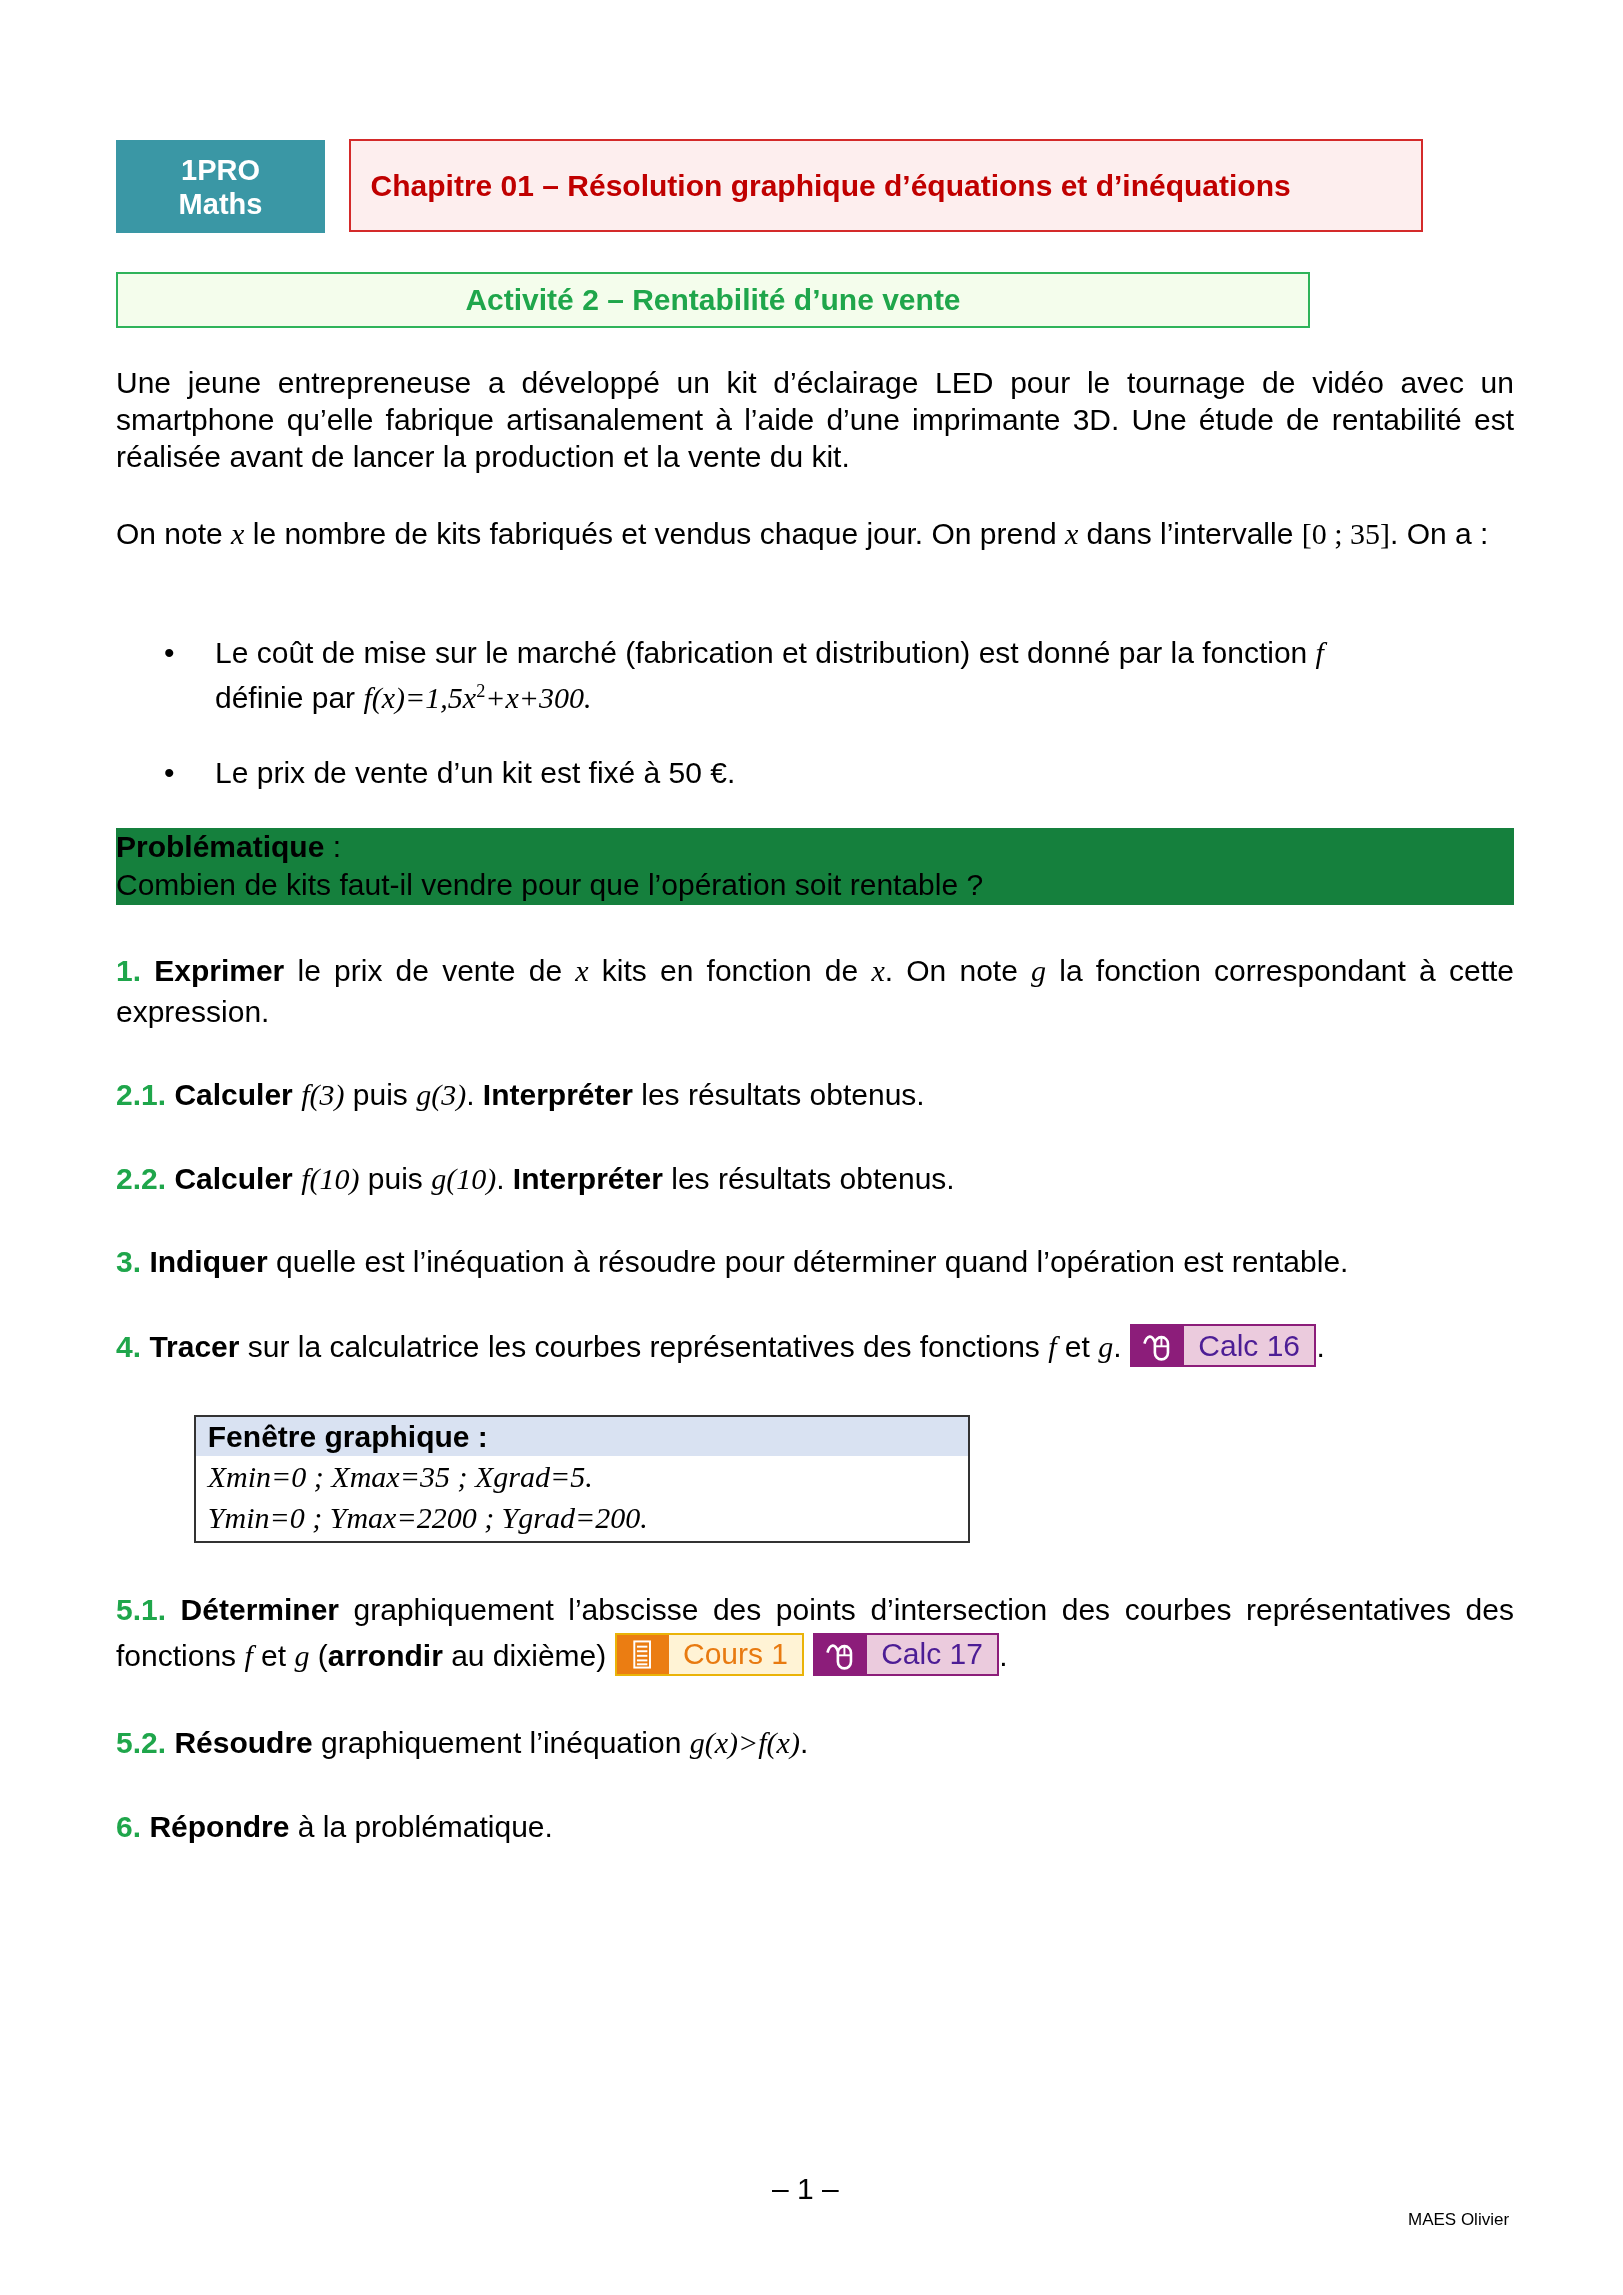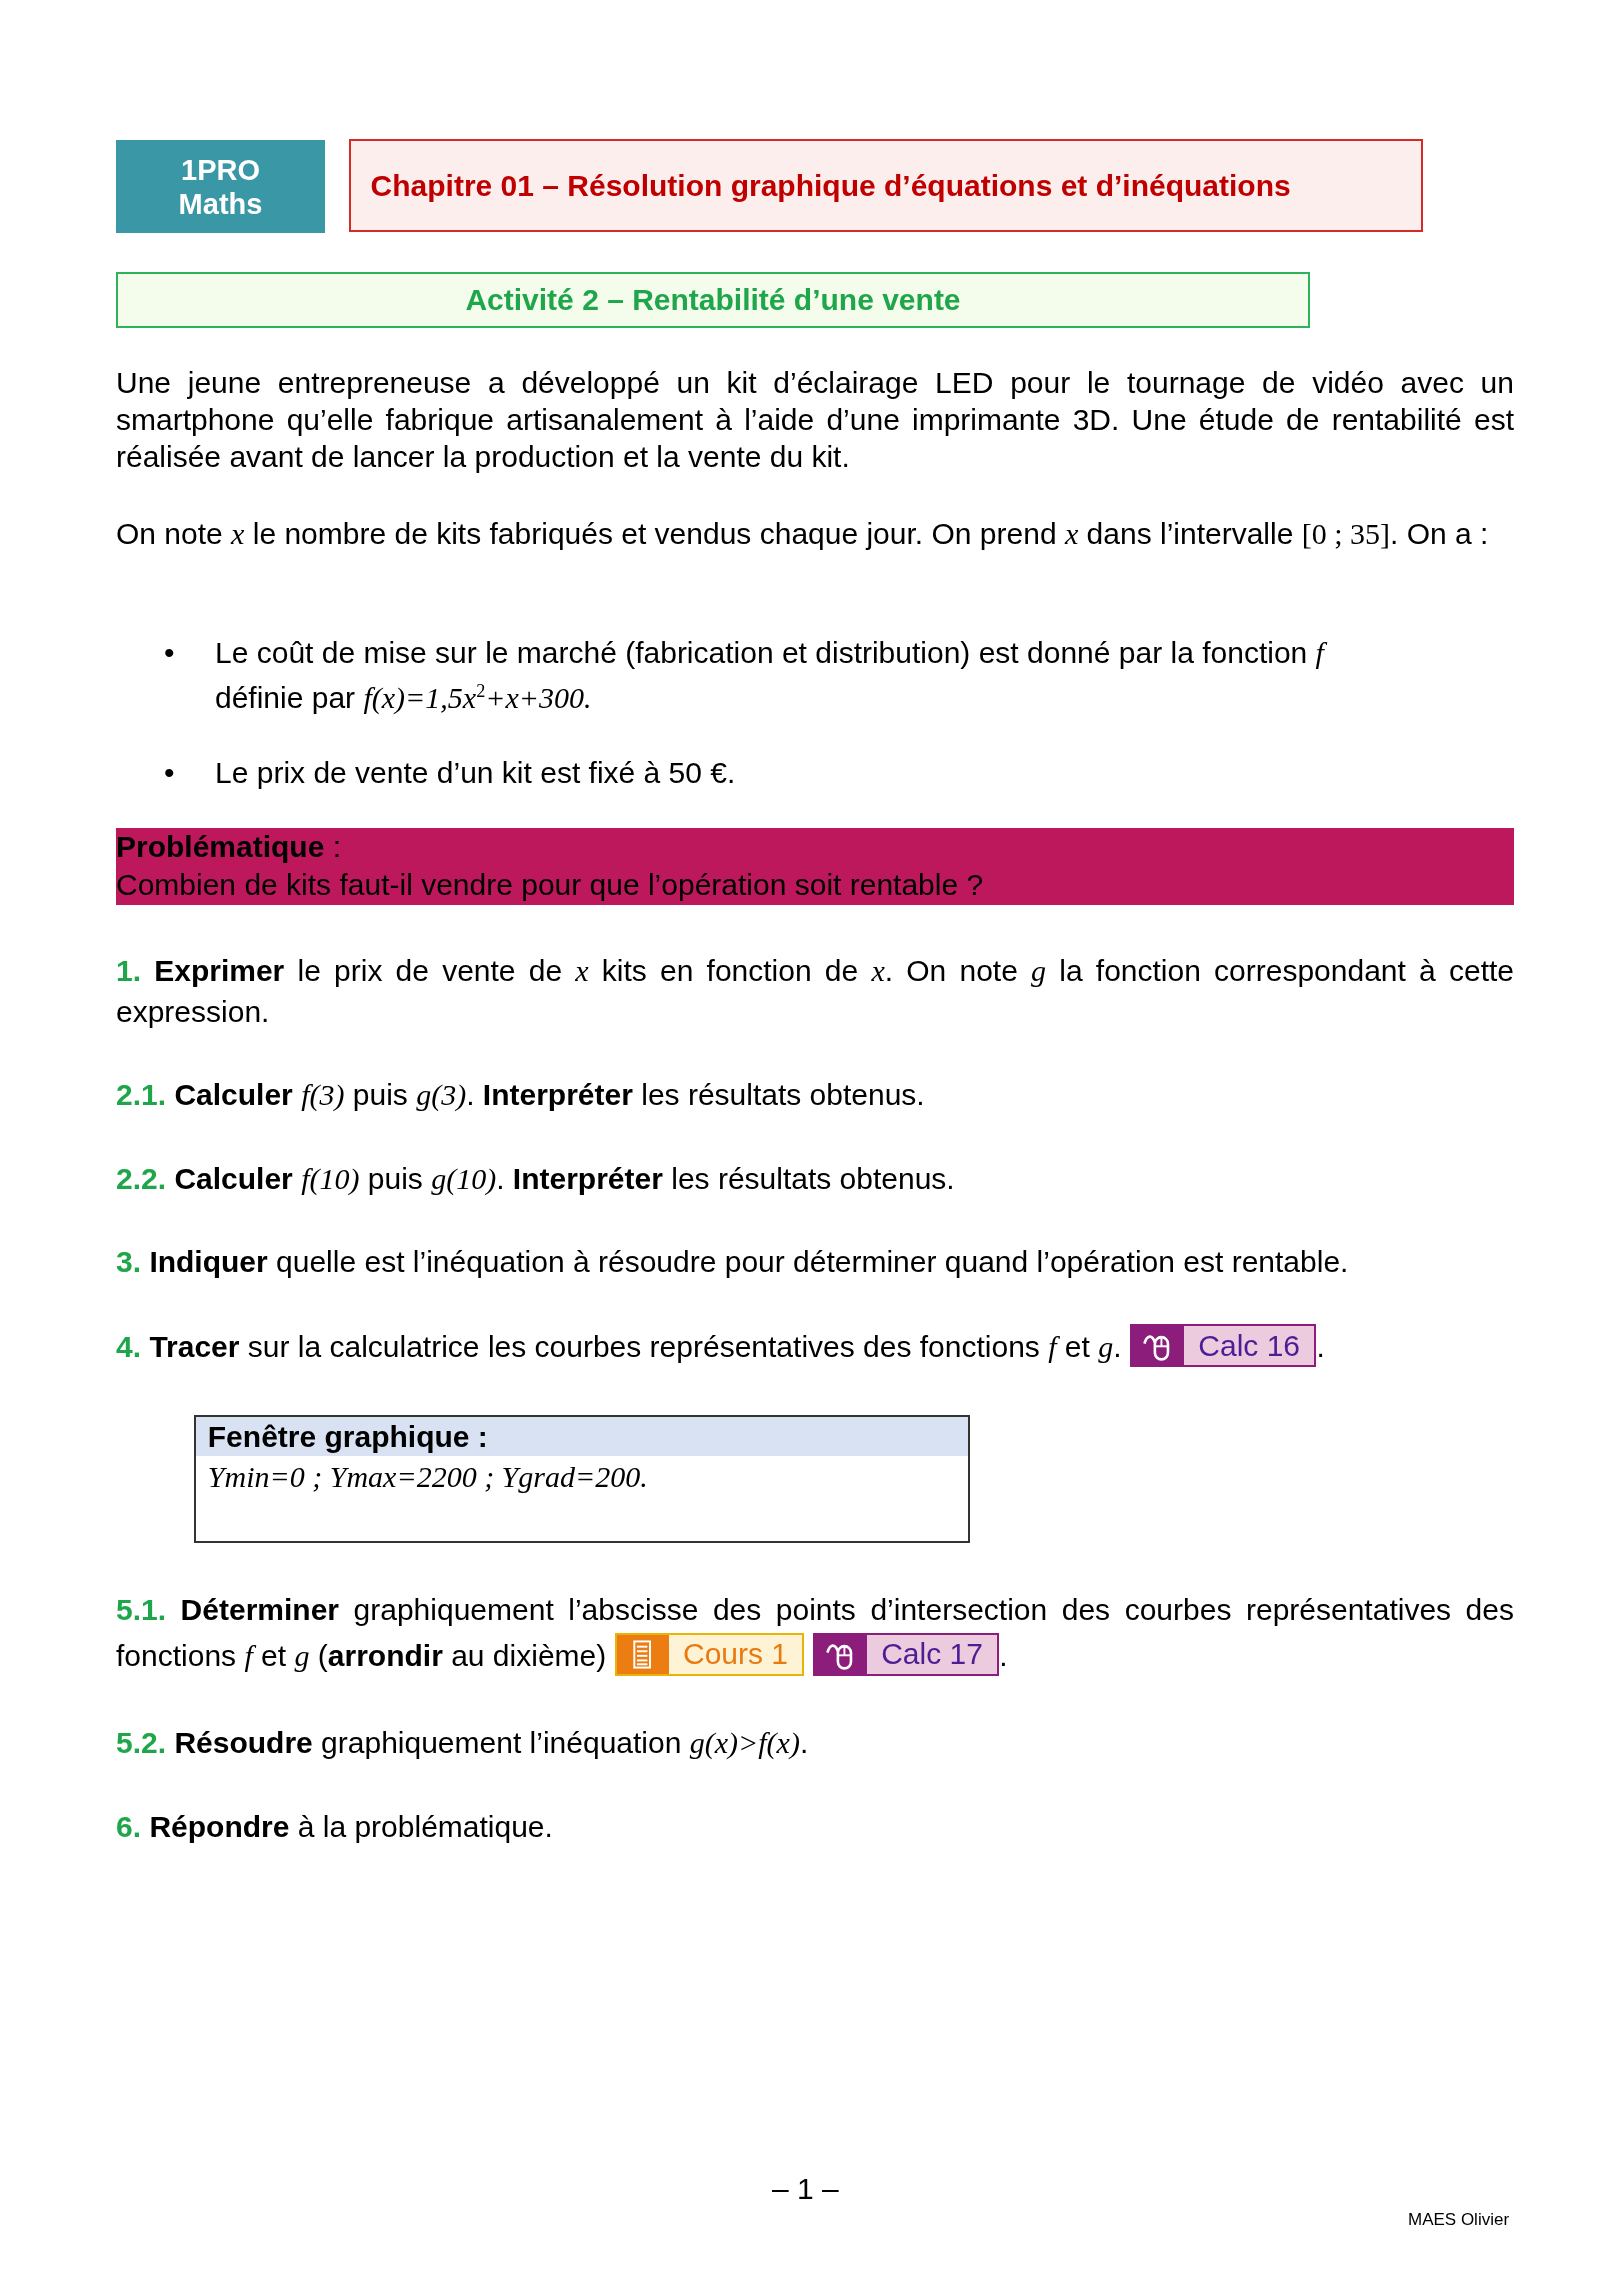--- a/index.html
+++ b/index.html
@@ -20,21 +20,21 @@
   .activity-box { left: 116px; top: 272px; width: 1194px; height: 56px; background: #f4fdec;
                   border: 2px solid #2fb35a; box-sizing: border-box;
                   color: #1fa64b; font-weight: bold; font-size: 30px;
                   display: flex; align-items: center; justify-content: center; }
 
   .para { left: 116px; width: 1398px; font-size: 30px; line-height: 37px; text-align: justify; }
   .bullet-row { left: 164px; width: 1351px; font-size: 30px; line-height: 39px; display: flex; }
   .bullet { width: 51px; flex: none; }
   .bullet-text { flex: 1; text-align: justify; }
 
-  .problem-box { left: 116px; top: 828px; width: 1398px; height: 77px; background: #be185d;
+  .problem-box { left: 116px; top: 828px; width: 1398px; height: 77px; background: #15803d;
                  font-size: 30px; line-height: 38px; }
 
   .q { left: 116px; width: 1398px; font-size: 30px; line-height: 41px; text-align: justify; }
   .qnum { color: #1fa64b; font-weight: bold; }
   .b { font-weight: bold; }
 
   .badge { display: inline-flex; align-items: stretch; height: 43px; vertical-align: middle;
            box-sizing: border-box; font-size: 30px; position: relative; top: -3.9px; }
   .badge .ic { width: 52px; display: flex; align-items: center; justify-content: center; }
   .badge .lb { padding: 0 14.4px; display: flex; align-items: center; }
@@ -128,20 +128,21 @@
           <line x1="18" y1="28" x2="38" y2="28" stroke="#fff" stroke-width="3"></line>
           <line x1="28" y1="14" x2="28" y2="28" stroke="#fff" stroke-width="3"></line>
         </svg>
     </span>
     <span class="lb">Calc 16</span>
   </span><span>.</span>
 </div>
 
 <div class="abs window-box">
   <div class="window-head">Fenêtre graphique :</div>
+  <div class="window-line math">Xmin=0 ; Xmax=35 ; Xgrad=5.</div>
   <div class="window-line math">Ymin=0 ; Ymax=2200 ; Ygrad=200.</div>
 </div>
 
 <div class="abs q" style="top:1587px; line-height:46px;">
   <span class="qnum">5.1.</span>
   <span class="b">Déterminer</span><span> graphiquement l’abscisse des points d’intersection des courbes représentatives des fonctions </span><span class="math">f</span><span> et </span><span class="math">g</span><span> (</span><span class="b">arrondir</span><span> au dixième) </span>
   <span class="badge badge-cours">
     <span class="ic">
       <svg width="18.3" height="29" viewBox="0 0 28 44">
           <rect x="2" y="2" width="24" height="40" stroke="#fff" stroke-width="3" fill="none"></rect>

